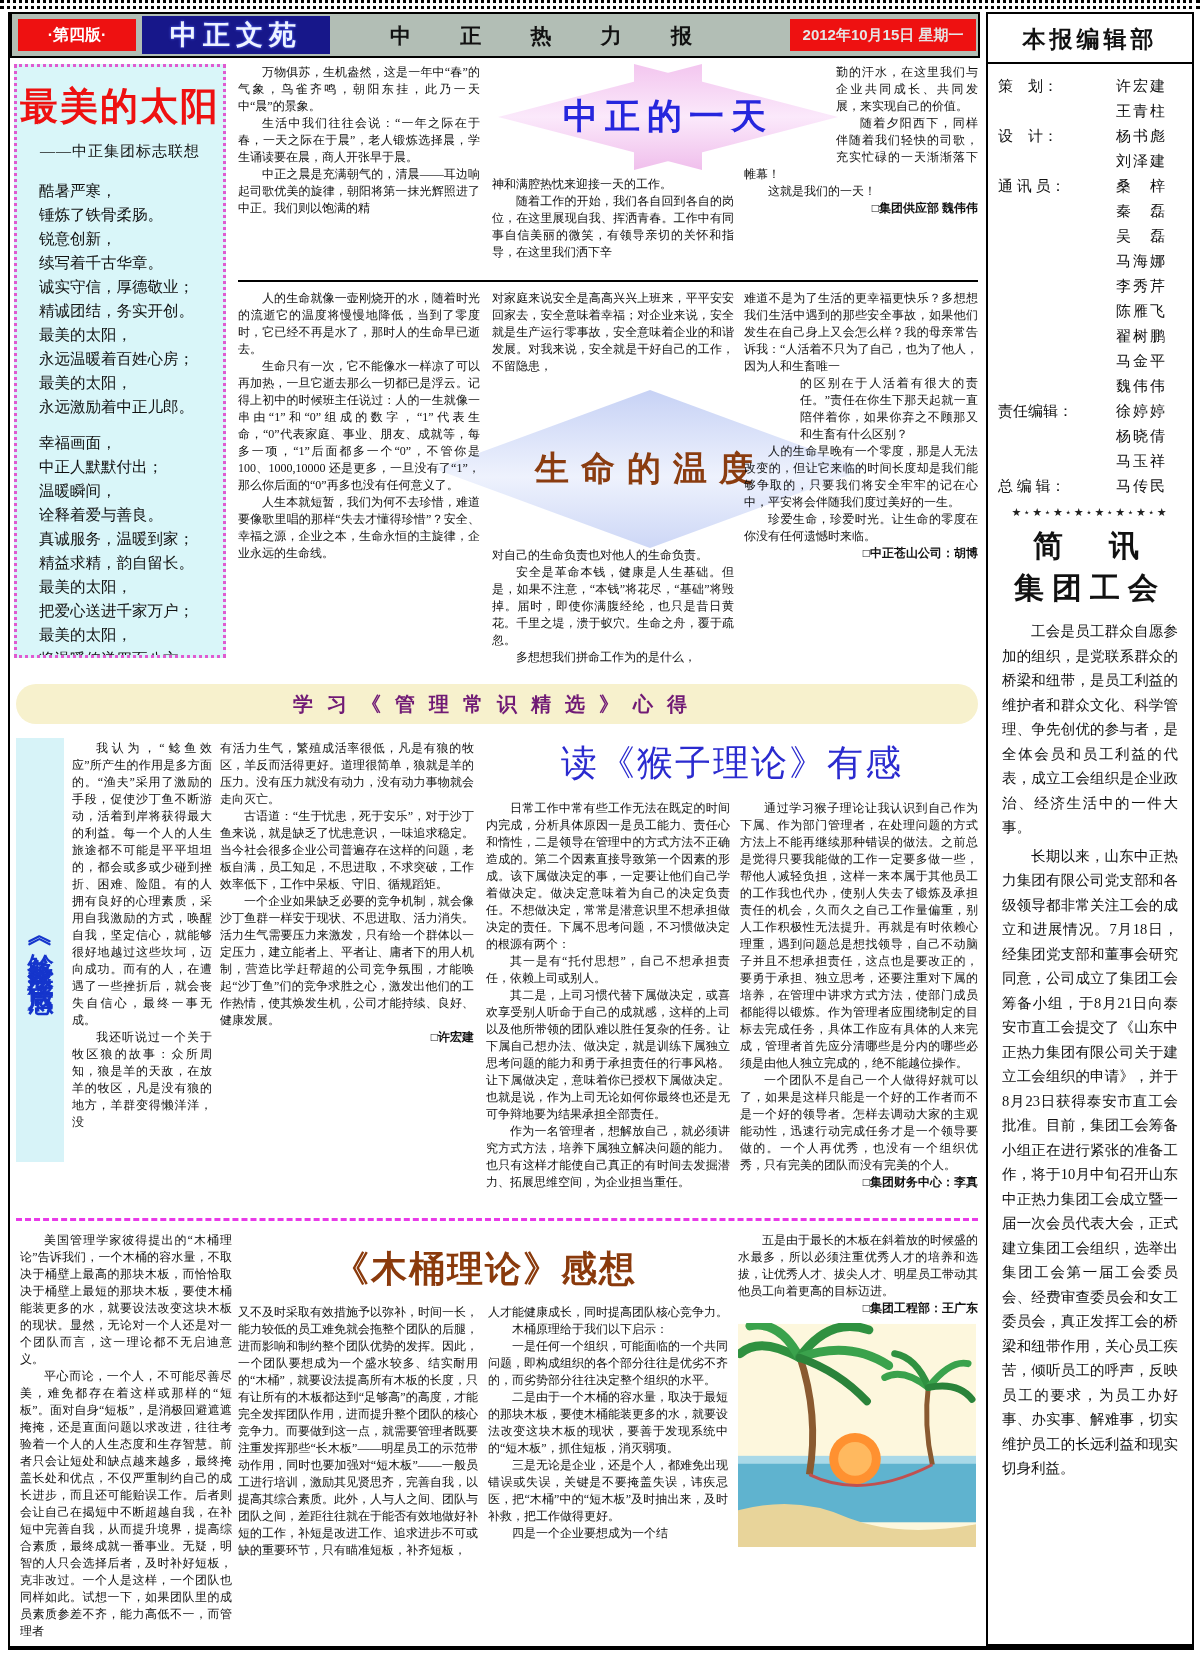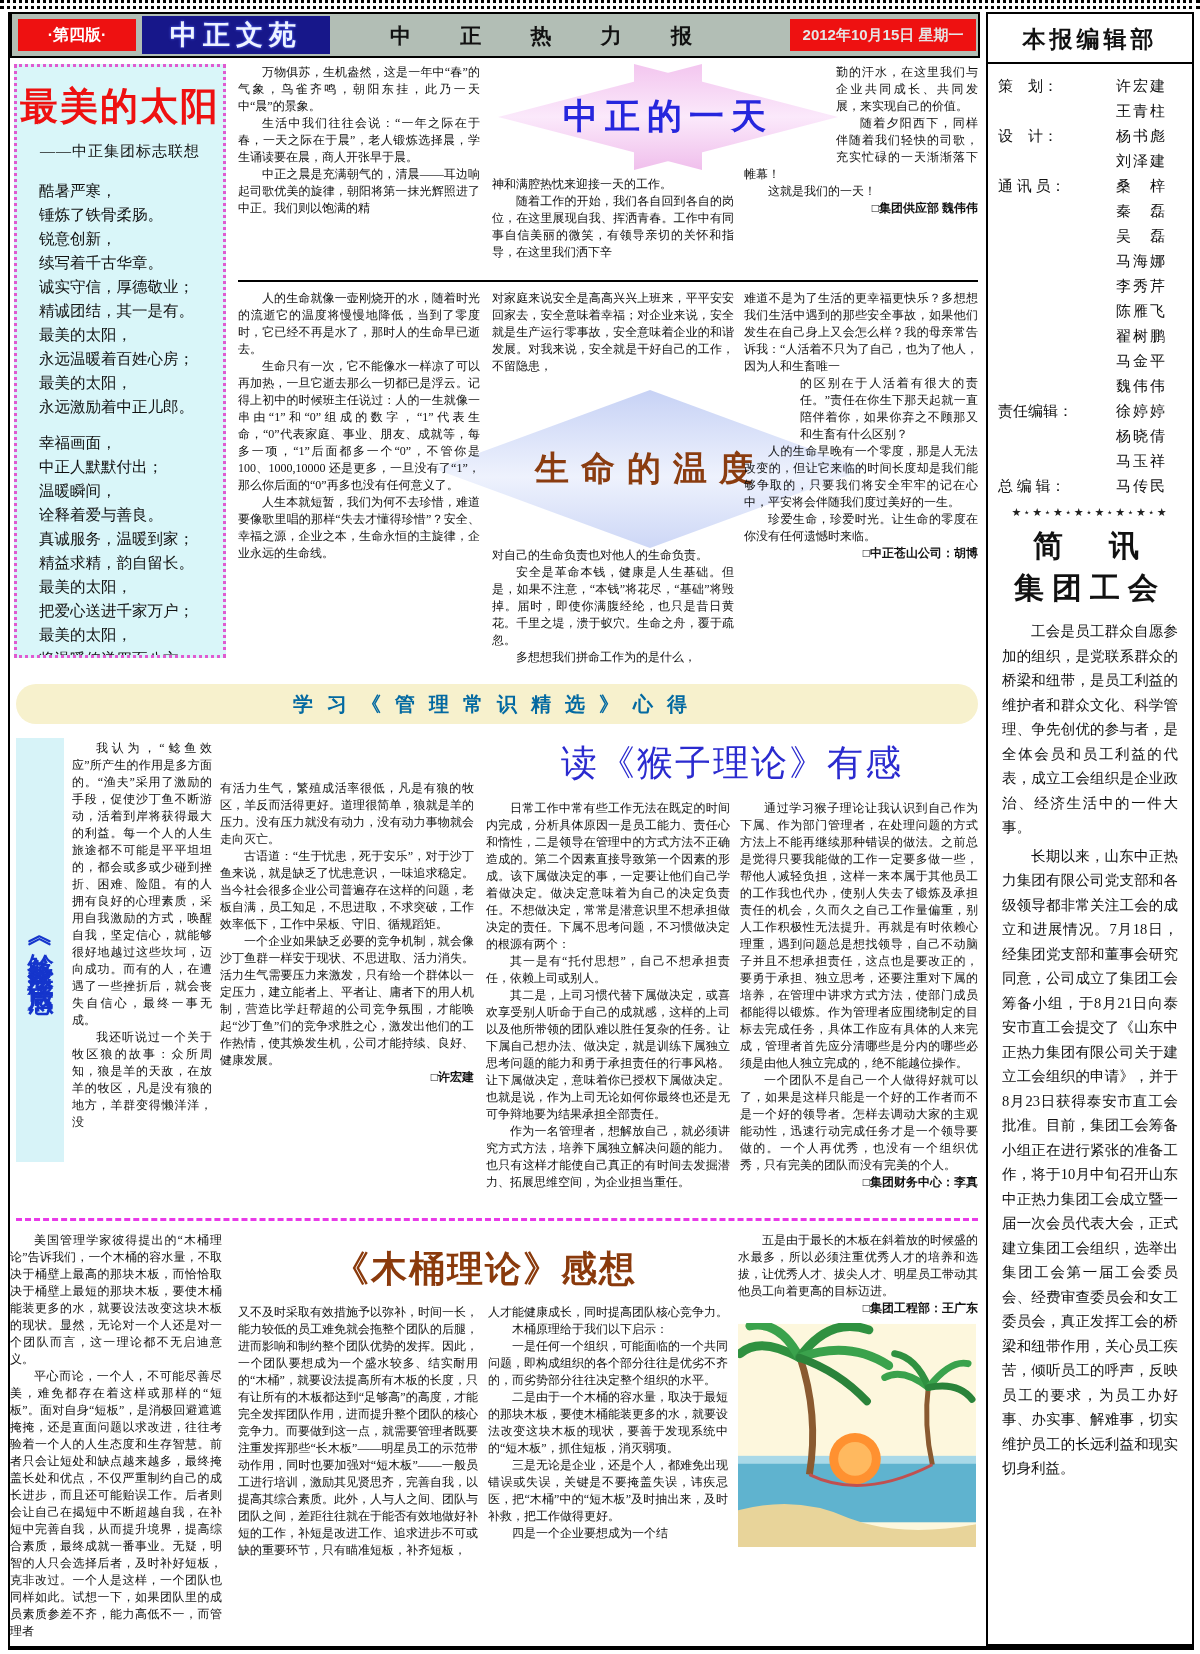--- a/index.html
+++ b/index.html
@@ -46,21 +46,21 @@
   .diamond{left:435px;top:390px;width:430px;height:158px;}
   .diamond .shape{position:absolute;left:0;top:0;width:100%;height:100%;
             background:linear-gradient(180deg,#c7d2f5,#eef2fd 55%,#cdd7f6);
             clip-path:polygon(50% 0,100% 50%,50% 100%,0 50%);}
   .diamond .txt{position:absolute;left:0;top:0;width:100%;height:158px;text-align:center;line-height:158px;
             font-size:34px;font-weight:bold;color:#8a3c10;letter-spacing:12px;}
   .dspacer{height:172px;}
   .ind{padding-left:56px;}
   
   .study{left:16px;top:684px;width:962px;height:40px;background:#f7f1cd;border-radius:20px;
-         text-align:center;line-height:40px;font-size:20px;font-weight:bold;color:#0369a1;letter-spacing:14px;}
+         text-align:center;line-height:40px;font-size:20px;font-weight:bold;color:#701a75;letter-spacing:14px;}
   
   .cat-title{left:16px;top:738px;width:48px;height:424px;background:#d7f3f8;
              writing-mode:vertical-rl;text-align:center;font-size:26px;font-weight:bold;color:#1535cc;
              letter-spacing:5px;line-height:48px;}
   .monkey-title{left:486px;top:732px;width:492px;height:62px;text-align:center;line-height:62px;
                 font-size:36px;font-weight:normal;color:#2b2bcf;letter-spacing:2px;}
   .pink-div{left:16px;top:1218px;width:962px;height:0;border-top:3px dashed #e83ae8;}
   .bucket-title{left:248px;top:1238px;width:474px;height:62px;text-align:center;line-height:62px;
                 font-size:36px;font-weight:bold;color:#8a3a0c;letter-spacing:2px;}
   
@@ -94,21 +94,21 @@
 
 <div class="abs poem">
   <div class="poem-title">最美的太阳</div>
   <div class="poem-sub">——中正集团标志联想</div>
   <div class="poem-body">
     <div>酷暑严寒，</div>
     <div>锤炼了铁骨柔肠。</div>
     <div>锐意创新，</div>
     <div>续写着千古华章。</div>
     <div>诚实守信，厚德敬业；</div>
-    <div>精诚团结，其一是有。</div>
+    <div>精诚团结，务实开创。</div>
     <div>最美的太阳，</div>
     <div>永远温暖着百姓心房；</div>
     <div>最美的太阳，</div>
     <div>永远激励着中正儿郎。</div>
     <div class="poem-gap"></div>
     <div>幸福画面，</div>
     <div>中正人默默付出；</div>
     <div>温暖瞬间，</div>
     <div>诠释着爱与善良。</div>
     <div>真诚服务，温暖到家；</div>
@@ -168,21 +168,21 @@
   <p class="byline">□中正苍山公司：胡博</p>
 </div>
 
 <div class="abs study">学习《管理常识精选》心得</div>
 
 <div class="abs cat-title">《鲶鱼效应》读后感</div>
 <div class="col" style="left:72px;top:740px;width:140px;height:470px;">
   <p>我认为，“鲶鱼效应”所产生的作用是多方面的。“渔夫”采用了激励的手段，促使沙丁鱼不断游动，活着到岸将获得最大的利益。每一个人的人生旅途都不可能是平平坦坦的，都会或多或少碰到挫折、困难、险阻。有的人拥有良好的心理素质，采用自我激励的方式，唤醒自我，坚定信心，就能够很好地越过这些坎坷，迈向成功。而有的人，在遭遇了一些挫折后，就会丧失自信心，最终一事无成。</p>
   <p>我还听说过一个关于牧区狼的故事：众所周知，狼是羊的天敌，在放羊的牧区，凡是没有狼的地方，羊群变得懒洋洋，没</p>
 </div>
-<div class="col" style="left:220px;top:740px;width:254px;height:470px;margin-top:40px;">
+<div class="col" style="left:220px;top:740px;width:254px;height:470px;">
   <p class="cont">有活力生气，繁殖成活率很低，凡是有狼的牧区，羊反而活得更好。道理很简单，狼就是羊的压力。没有压力就没有动力，没有动力事物就会走向灭亡。</p>
   <p>古语道：“生于忧患，死于安乐”，对于沙丁鱼来说，就是缺乏了忧患意识，一味追求稳定。当今社会很多企业公司普遍存在这样的问题，老板自满，员工知足，不思进取，不求突破，工作效率低下，工作中呆板、守旧、循规蹈矩。</p>
   <p>一个企业如果缺乏必要的竞争机制，就会像沙丁鱼群一样安于现状、不思进取、活力消失。活力生气需要压力来激发，只有给一个群体以一定压力，建立能者上、平者让、庸者下的用人机制，营造比学赶帮超的公司竞争氛围，才能唤起“沙丁鱼”们的竞争求胜之心，激发出他们的工作热情，使其焕发生机，公司才能持续、良好、健康发展。</p>
   <p class="byline">□许宏建</p>
 </div>
 
 <div class="abs monkey-title">读《猴子理论》有感</div>
 <div class="col" style="left:486px;top:800px;width:244px;height:412px;">
   <p>日常工作中常有些工作无法在既定的时间内完成，分析具体原因一是员工能力、责任心和惰性，二是领导在管理中的方式方法不正确造成的。第二个因素直接导致第一个因素的形成。该下属做决定的事，一定要让他们自己学着做决定。做决定意味着为自己的决定负责任。不想做决定，常常是潜意识里不想承担做决定的责任。下属不思考问题，不习惯做决定的根源有两个：</p>
   <p>其一是有“托付思想”，自己不想承担责任，依赖上司或别人。</p>
@@ -191,21 +191,21 @@
 </div>
 <div class="col" style="left:740px;top:800px;width:238px;height:412px;">
   <p>通过学习猴子理论让我认识到自己作为下属、作为部门管理者，在处理问题的方式方法上不能再继续那种错误的做法。之前总是觉得只要我能做的工作一定要多做一些，帮他人减轻负担，这样一来本属于其他员工的工作我也代办，使别人失去了锻炼及承担责任的机会，久而久之自己工作量偏重，别人工作积极性无法提升。再就是有时依赖心理重，遇到问题总是想找领导，自己不动脑子并且不想承担责任，这点也是要改正的，要勇于承担、独立思考，还要注重对下属的培养，在管理中讲求方式方法，使部门成员都能得以锻炼。作为管理者应围绕制定的目标去完成任务，具体工作应有具体的人来完成，管理者首先应分清哪些是分内的哪些必须是由他人独立完成的，绝不能越位操作。</p>
   <p>一个团队不是自己一个人做得好就可以了，如果是这样只能是一个好的工作者而不是一个好的领导者。怎样去调动大家的主观能动性，迅速行动完成任务才是一个领导要做的。一个人再优秀，也没有一个组织优秀，只有完美的团队而没有完美的个人。</p>
   <p class="byline">□集团财务中心：李真</p>
 </div>
 
 <div class="abs pink-div"></div>
 
 <div class="abs bucket-title">《木桶理论》感想</div>
-<div class="col" style="left:10px;top:1232px;width:212px;height:408px;">
+<div class="col" style="left:20px;top:1232px;width:212px;height:408px;">
   <p>美国管理学家彼得提出的“木桶理论”告诉我们，一个木桶的容水量，不取决于桶壁上最高的那块木板，而恰恰取决于桶壁上最短的那块木板，要使木桶能装更多的水，就要设法改变这块木板的现状。显然，无论对一个人还是对一个团队而言，这一理论都不无启迪意义。</p>
   <p>平心而论，一个人，不可能尽善尽美，难免都存在着这样或那样的“短板”。面对自身“短板”，是消极回避遮遮掩掩，还是直面问题以求改进，往往考验着一个人的人生态度和生存智慧。前者只会让短处和缺点越来越多，最终掩盖长处和优点，不仅严重制约自己的成长进步，而且还可能贻误工作。后者则会让自己在揭短中不断超越自我，在补短中完善自我，从而提升境界，提高综合素质，最终成就一番事业。无疑，明智的人只会选择后者，及时补好短板，克非改过。一个人是这样，一个团队也同样如此。试想一下，如果团队里的成员素质参差不齐，能力高低不一，而管理者</p>
 </div>
 <div class="col" style="left:238px;top:1232px;width:240px;height:408px;padding-top:72px;">
   <p class="cont">又不及时采取有效措施予以弥补，时间一长，能力较低的员工难免就会拖整个团队的后腿，进而影响和制约整个团队优势的发挥。因此，一个团队要想成为一个盛水较多、结实耐用的“木桶”，就要设法提高所有木板的长度，只有让所有的木板都达到“足够高”的高度，才能完全发挥团队作用，进而提升整个团队的核心竞争力。而要做到这一点，就需要管理者既要注重发挥那些“长木板”——明星员工的示范带动作用，同时也要加强对“短木板”——一般员工进行培训，激励其见贤思齐，完善自我，以提高其综合素质。此外，人与人之间、团队与团队之间，差距往往就在于能否有效地做好补短的工作，补短是改进工作、追求进步不可或缺的重要环节，只有瞄准短板，补齐短板，</p>
 </div>
 <div class="col" style="left:488px;top:1232px;width:240px;height:408px;padding-top:72px;">
   <p class="cont">人才能健康成长，同时提高团队核心竞争力。</p>
   <p>木桶原理给于我们以下启示：</p>
   <p>一是任何一个组织，可能面临的一个共同问题，即构成组织的各个部分往往是优劣不齐的，而劣势部分往往决定整个组织的水平。</p>

